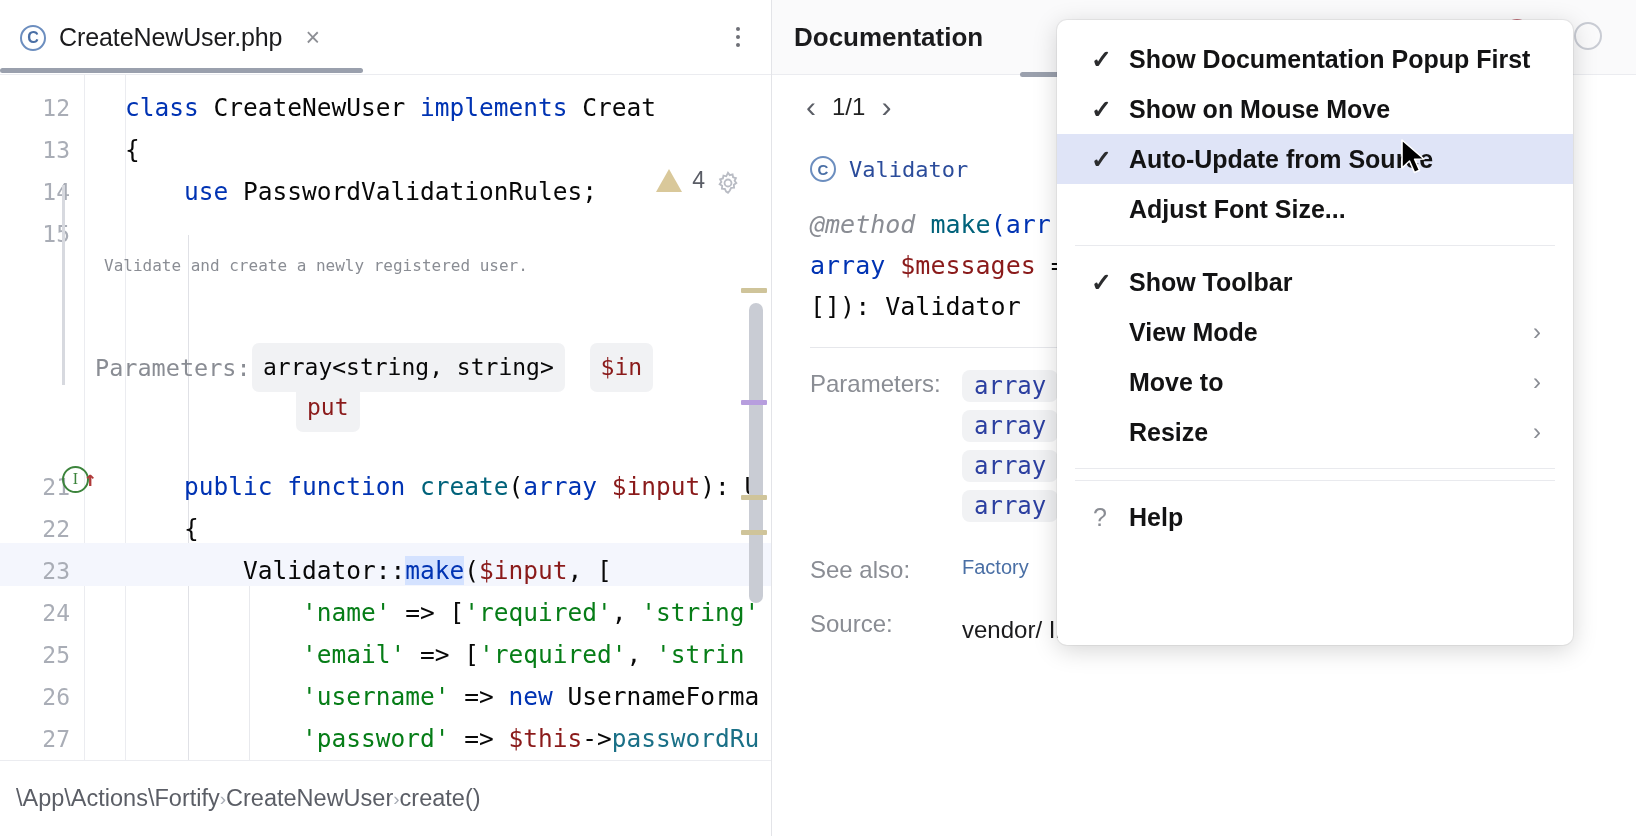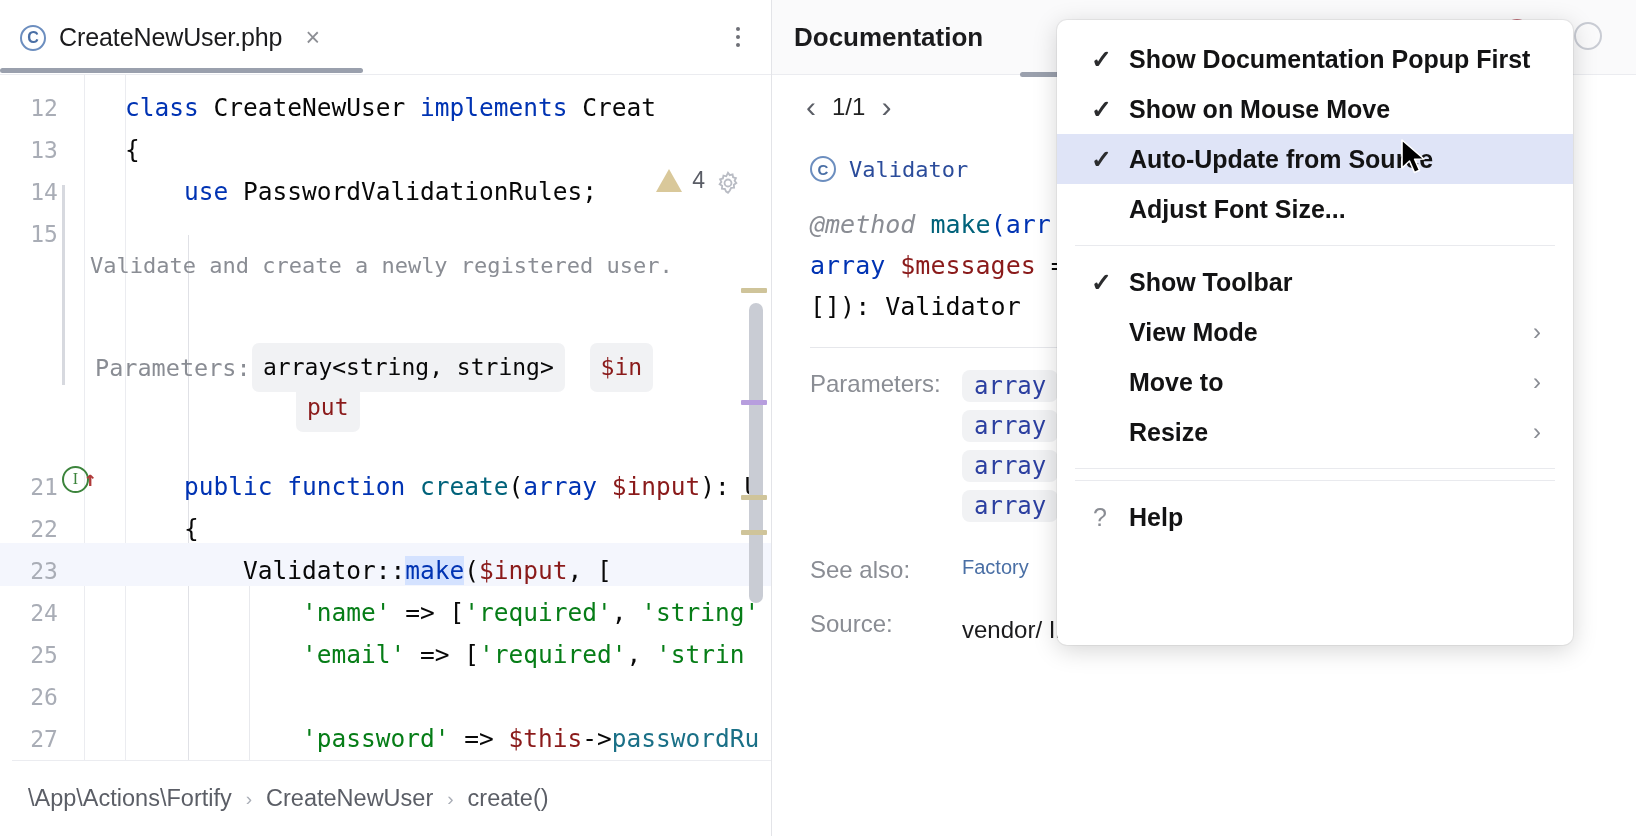--- a/index.html
+++ b/index.html
@@ -49,40 +49,40 @@
   .tabbar-border { position:absolute; left:0; top:74px; width:771px; height:1px; background:#ebecf0; }
 
   .code-area {
     position:absolute; left:0; top:75px; width:771px; height:685px;
     background:#ffffff; overflow:hidden;
     font-family:"DejaVu Sans Mono","Liberation Mono",monospace;
     font-size:24.5px; line-height:42.5px;
   }
   .gutter-line { position:absolute; left:0; width:771px; height:42.5px; }
   .ln {
-    position:absolute; left:18px; width:52px; text-align:center;
+    position:absolute; left:18px; width:52px; text-align:right;
     color:#a9adb6; font-size:23px;
   }
   .code-text { position:absolute; left:125px; white-space:pre; color:#080808; }
   .row-hl { position:absolute; left:0; width:771px; height:42.5px; background:#f4f6fd; }
   .vrule { position:absolute; width:1px; background:#ebecf0; }
 
   
   .kw { color:#0033b3; }
   .fn { color:#00627a; }
   .str { color:#067d17; }
   .red { color:#8a1a1a; }
   .teal { color:#1a7087; }
   .plain { color:#080808; }
   .sel { background:#d4e2ff; }
   .doc-inline-bar {
     position:absolute; left:62px; top:110px; width:3px; height:200px; background:#d7d9df;
   }
   .doc-sum {
-    position:absolute; left:90px; top:170px; font-size:22px; color:#8a8d94;
+    position:absolute; left:104px; top:170px; font-size:16px; color:#8a8d94;
     white-space:nowrap;
   }
   .doc-params-lbl {
     position:absolute; left:95px; top:272px; font-size:23.5px; color:#8a8d94;
   }
   .chip {
     display:inline-block; background:#f1f2f4; border-radius:7px;
     padding:3px 11px; font-family:"DejaVu Sans Mono","Liberation Mono",monospace;
     font-size:23px; color:#080808;
   }
@@ -107,23 +107,23 @@
   .gear { width:26px;height:26px; }
 
   
   .ed-scroll {
     position:absolute; right:8px; top:228px; width:14px; height:300px;
     background:#c9ccd4; border-radius:8px;
   }
   .marker { position:absolute; right:4px; width:26px; height:5px; border-radius:1px; }
 
   .breadcrumb {
-    position:absolute; left:12px; top:760px; width:771px; height:76px;
+    position:absolute; left:0; top:760px; width:771px; height:76px;
     border-top:1px solid #ebecf0; display:flex; align-items:center;
-    padding-left:16px; gap:14px; background:#fff;
+    padding-left:16px; background:#fff;
   }
   .bc-item { font-size:23.5px; color:#5b5e66; }
   .bc-sep { font-size:19px; color:#a9adb6; }
 
   
   .divider-v { position:absolute; left:771px; top:0; width:1px; height:836px; background:#e3e4e8; }
 
   .doc-pane { position:absolute; left:772px; top:0; width:864px; height:836px; background:#ffffff; }
   .doc-header {
     position:relative; height:75px; background:#fafafb;
@@ -256,20 +256,21 @@
           <div class="gutter-line" style="top: 517px;">
             <span class="ln">24</span>
             <span class="code-text"><span class="plain">            </span><span class="str">'name'</span><span class="plain"> =&gt; [</span><span class="str">'required'</span><span class="plain">, </span><span class="str">'string'</span></span>
           </div>
           <div class="gutter-line" style="top: 559px; padding-left: 27px;">
             <span class="ln">25</span>
             <span class="code-text"><span class="plain">            </span><span class="str">'email'</span><span class="plain"> =&gt; [</span><span class="str">'required'</span><span class="plain">, </span><span class="str">'strin</span></span>
           </div>
           <div class="gutter-line" style="top: 601px;">
             <span class="ln">26</span>
+            <span class="code-text"><span class="plain">            </span><span class="str">'username'</span><span class="plain"> =&gt; </span><span class="kw">new </span><span class="plain">UsernameForma</span></span>
           </div>
           <div class="gutter-line" style="top: 643px;">
             <span class="ln">27</span>
             <span class="code-text"><span class="plain">            </span><span class="str">'password'</span><span class="plain"> =&gt; </span><span class="red">$this</span><span class="plain">-&gt;</span><span class="teal">passwordRu</span></span>
           </div>
         </div>
 
       <div class="gutter-icon" style="left:62px; top:391px;">
         <div class="impl-icon">I</div>
         <span class="impl-arrow">↑</span>

